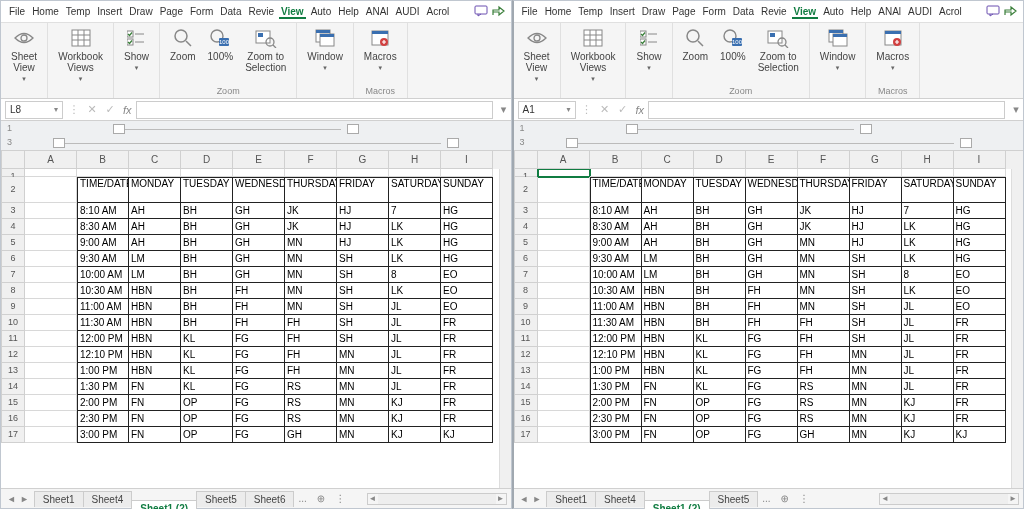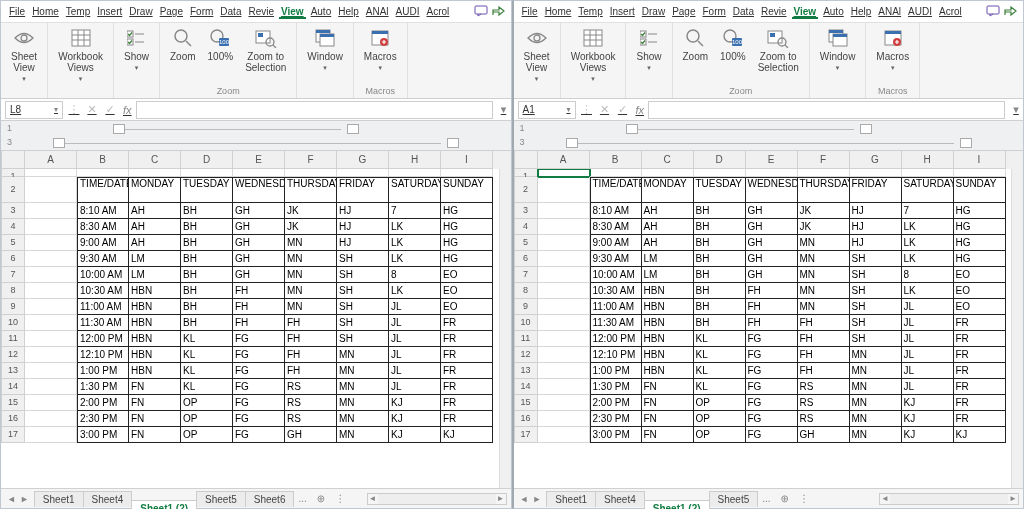--- a/index.html
+++ b/index.html
@@ -2,37 +2,37 @@
 <html><head>
 <meta charset="utf-8">
 <style>
   * { box-sizing: border-box; margin: 0; padding: 0; font-family: "Segoe UI", Arial, sans-serif; }
   body { width: 1024px; height: 509px; display: flex; background: #fff; overflow: hidden; }
   .pane { flex: 1; display: flex; flex-direction: column; border: 1px solid #c0c7d0; position: relative; }
   .pane + .pane { border-left: 2px solid #a0a8b0; }
 
   
   .menubar { display: flex; align-items: center; height: 22px; background: #fff; font-size: 10px; color: #333; padding: 0 6px; gap: 3px; border-bottom: 1px solid #e0e0e0; }
-  .menubar .mitem { padding: 2px 2px; cursor: pointer; white-space: nowrap; text-decoration: underline; }
+  .menubar .mitem { padding: 2px 2px; cursor: pointer; white-space: nowrap; }
   .menubar .mitem.active { color: #107c41; border-bottom: 2px solid #107c41; padding-bottom: 0; font-weight: 600; }
   .menubar .spacer { flex: 1; }
   .menubar .icon { width: 14px; height: 14px; }
 
   
   .ribbon { display: flex; align-items: flex-start; height: 76px; background: #f5f5f5; border-bottom: 1px solid #d0d0d0; font-size: 10px; color: #444; }
   .rgroup { display: flex; flex-direction: column; align-items: center; height: 100%; padding: 2px 4px 0; position: relative; border-right: 1px solid #e0e0e0; }
   .rgroup .btns { display: flex; flex: 1; align-items: flex-start; }
   .rbtn { display: flex; flex-direction: column; align-items: center; justify-content: flex-start; padding: 2px 6px; gap: 2px; cursor: pointer; text-align: center; line-height: 1.1; }
   .rbtn .ic { width: 22px; height: 22px; display: flex; align-items: center; justify-content: center; }
   .rbtn .lbl { font-size: 10px; white-space: pre-line; }
   .rbtn .caret { font-size: 7px; color: #666; }
   .glabel { font-size: 9px; color: #888; text-align: center; padding-bottom: 2px; width: 100%; }
 
   
-  .fbar { display: flex; align-items: center; height: 22px; background: #fff; border-bottom: 1px solid #d0d0d0; font-size: 11px; color: #333; text-decoration: underline; }
+  .fbar { display: flex; align-items: center; height: 22px; background: #fff; border-bottom: 1px solid #d0d0d0; font-size: 11px; color: #333; }
   .namebox { width: 58px; height: 18px; border: 1px solid #ccc; margin: 0 2px 0 4px; padding: 0 4px; font-size: 10px; display: flex; align-items: center; justify-content: space-between; }
   .fbar .fbbtn { width: 18px; text-align: center; color: #bbb; cursor: pointer; font-size: 11px; }
   .fbar .fx { font-style: italic; color: #888; margin: 0 4px; }
   .fbar .finput { flex: 1; height: 18px; border: 1px solid #ccc; margin-right: 4px; background: #fff; }
   .fbar .drop { width: 14px; color: #888; text-align: center; }
 
   
   .ruler { height: 30px; background: #eef0f2; border-bottom: 1px solid #d0d0d0; position: relative; }
   .ruler .rline { position: absolute; height: 1px; background: #bbb; }
   .ruler .rbox { position: absolute; width: 12px; height: 10px; border: 1px solid #aaa; background: #fff; }

